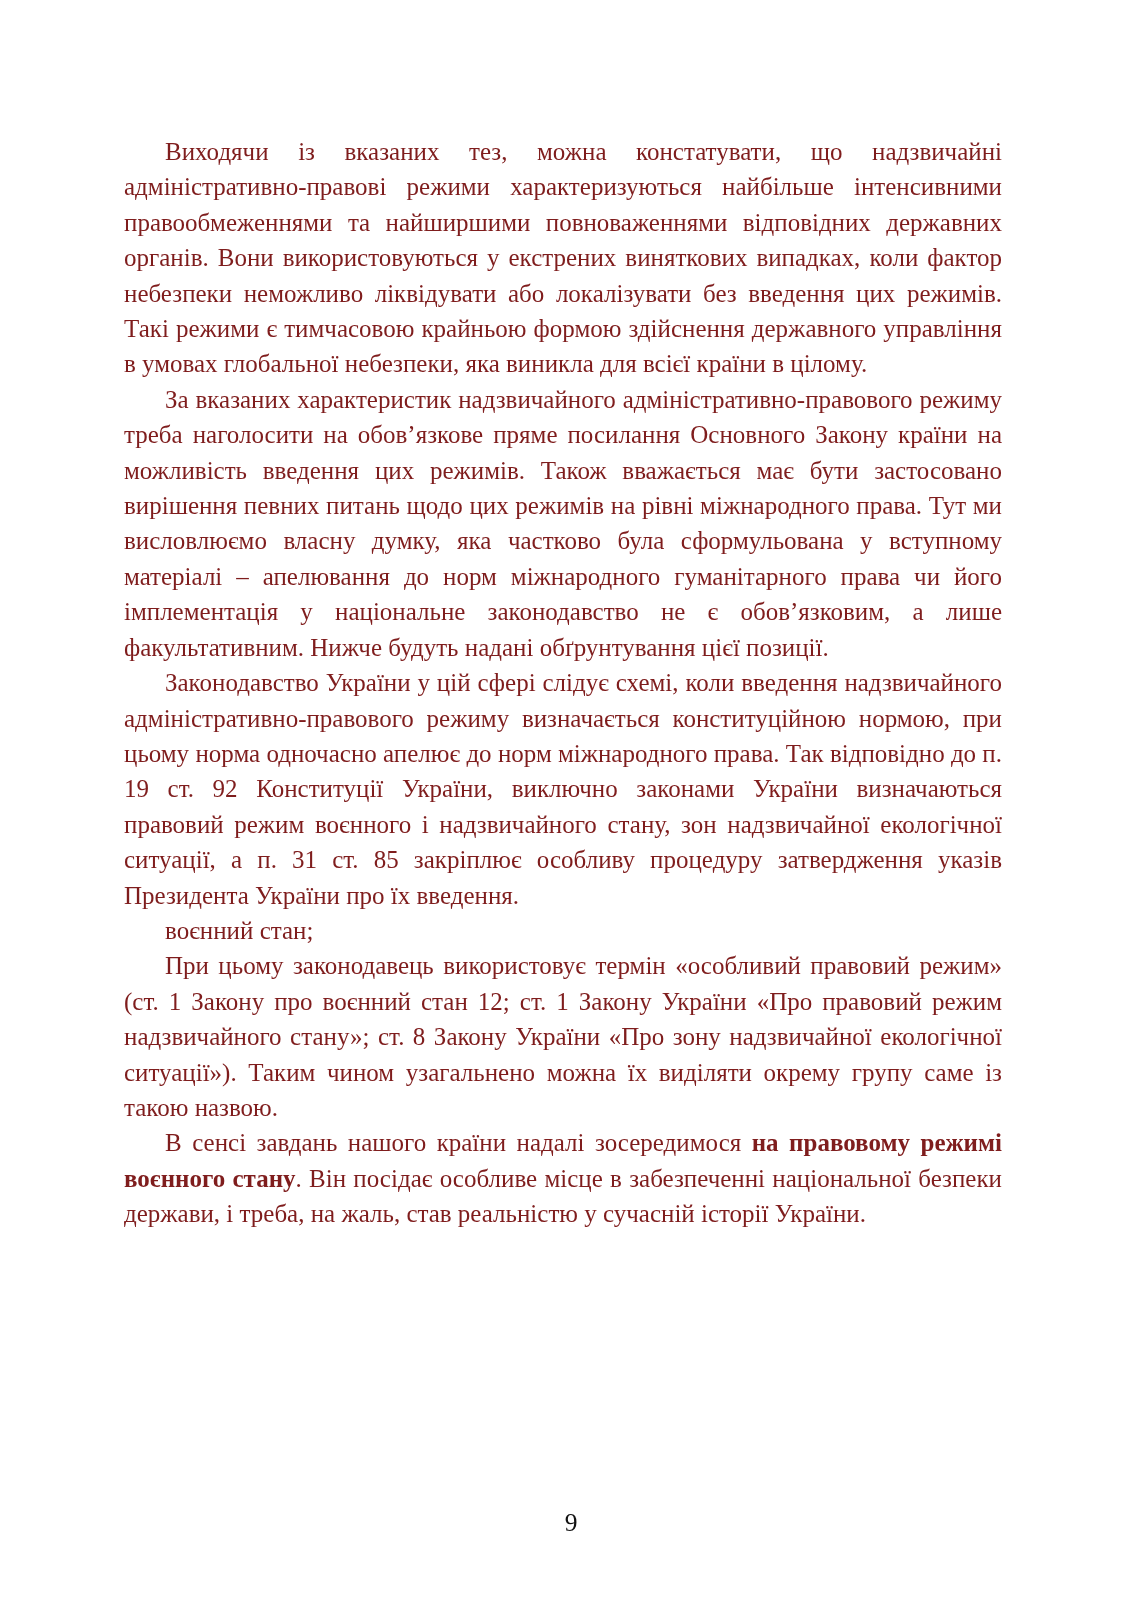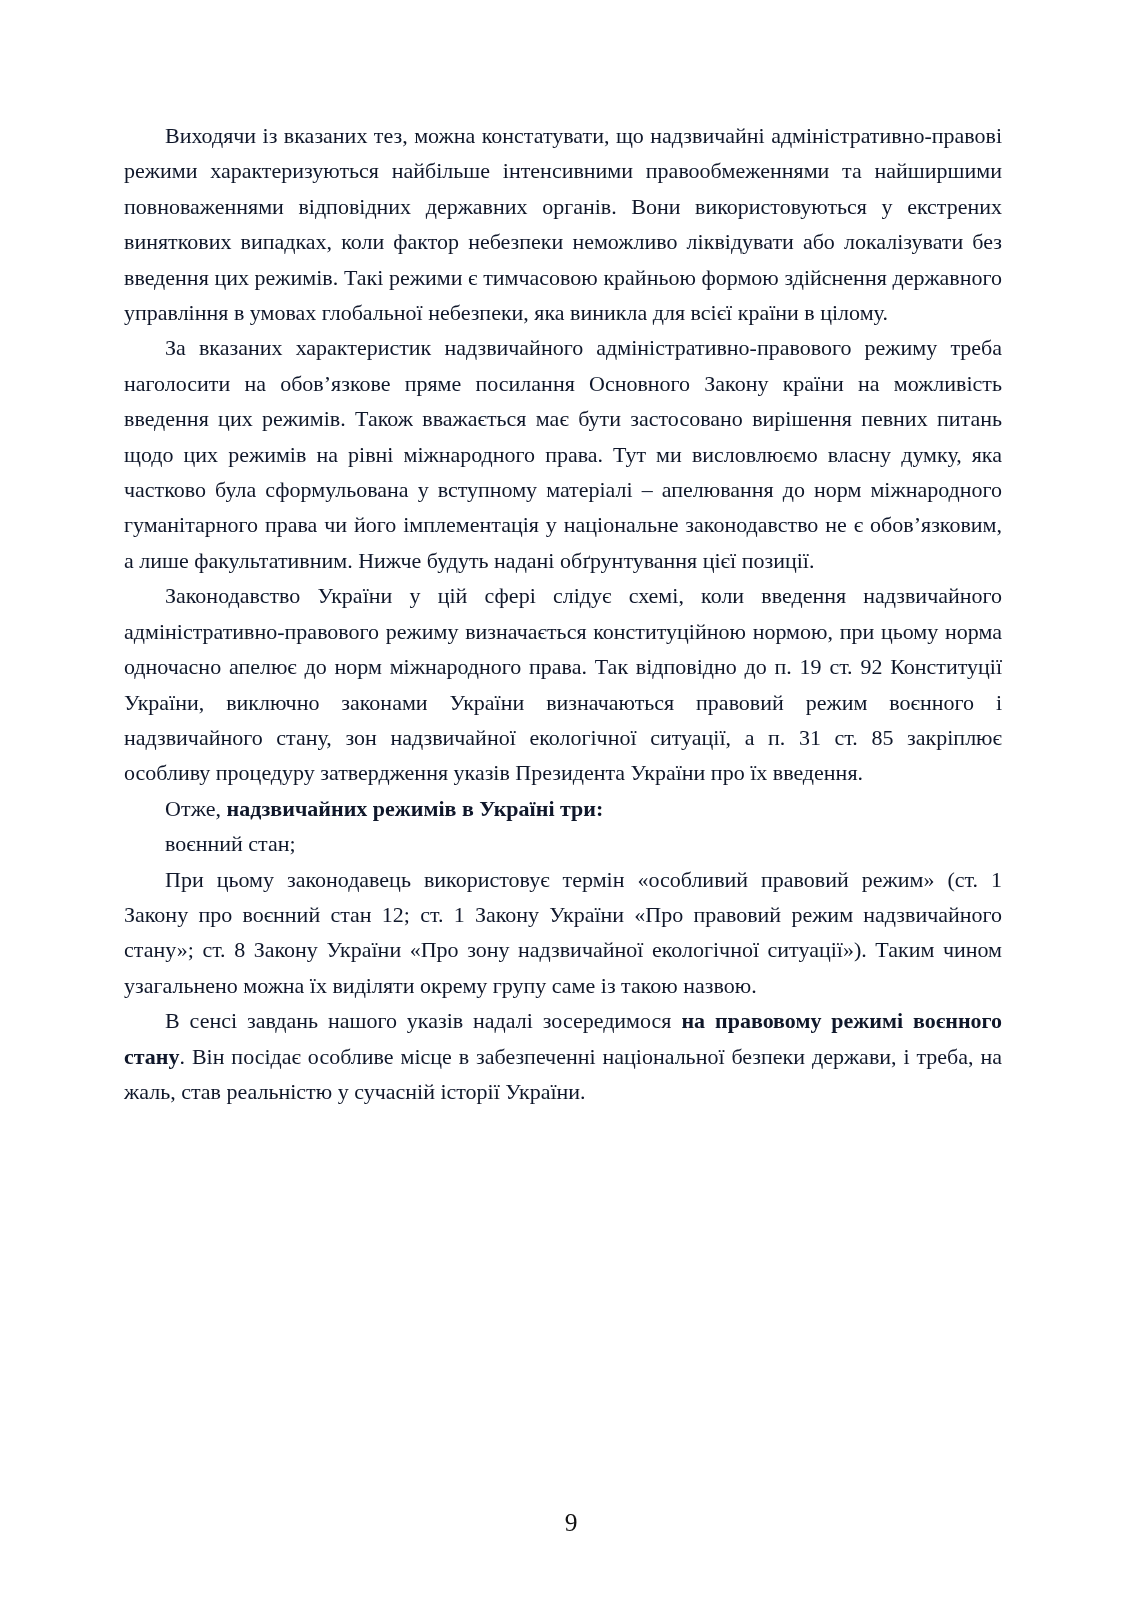--- a/index.html
+++ b/index.html
@@ -19,27 +19,27 @@
     position: absolute;
     left: 0;
     top: 0;
     width: 1142px;
     height: 1615px;
     background: #ffffff;
   }
   .text-block {
     position: absolute;
     left: 124px;
-    top: 118px;
+    top: 134px;
     width: 878px;
-    font-size: 22px;
+    font-size: 25px;
     line-height: 35.4px;
     text-align: justify;
     text-justify: inter-word;
-    color: #0f172a;
+    color: #7f1d1d;
     -webkit-font-smoothing: none;
   }
   .para {
     margin: 0;
     padding: 0;
     text-indent: 41px;
     text-align: justify;
     text-align-last: left;
   }
   .para.list-item {
@@ -62,21 +62,20 @@
 </style>
 </head>
 <body>
 
 <div class="page">
 
   <div class="text-block" id="body-container">
       <p class="para"><span>Виходячи із вказаних тез, можна констатувати, що надзвичайні адміністративно-правові режими характеризуються найбільше інтенсивними правообмеженнями та найширшими повноваженнями відповідних державних органів. Вони використовуються у екстрених виняткових випадках, коли фактор небезпеки неможливо ліквідувати або локалізувати без введення цих режимів. Такі режими є тимчасовою крайньою формою здійснення державного управління в умовах глобальної небезпеки, яка виникла для всієї країни в цілому.</span></p>
       <p class="para"><span>За вказаних характеристик надзвичайного адміністративно-правового режиму треба наголосити на обов’язкове пряме посилання Основного Закону країни  на можливість введення цих режимів. Також вважається має бути застосовано вирішення певних питань щодо цих режимів на рівні міжнародного права. Тут ми висловлюємо власну думку, яка частково була сформульована у вступному матеріалі – апелювання до норм міжнародного гуманітарного права чи його імплементація у національне законодавство не є обов’язковим, а лише факультативним. Нижче будуть надані обґрунтування цієї позиції.</span></p>
       <p class="para"><span>Законодавство України у цій сфері слідує схемі, коли введення надзвичайного адміністративно-правового режиму визначається конституційною нормою, при цьому норма одночасно апелює до норм міжнародного права. Так відповідно до п. 19 ст. 92 Конституції України, виключно законами України визначаються правовий режим воєнного і надзвичайного стану, зон надзвичайної екологічної ситуації, а п. 31 ст. 85 закріплює особливу процедуру затвердження указів Президента України про їх введення.</span></p>
-      <p class="para"><span>Отже, </span><span class="bold">надзвичайних режимів в Україні три:</span></p>
       <p class="para list-item"><span>воєнний стан;</span></p>
       <p class="para"><span>При цьому законодавець використовує термін «особливий правовий режим» (ст. 1 Закону про воєнний стан 12; ст. 1 Закону України «Про правовий режим надзвичайного стану»; ст. 8 Закону України «Про зону надзвичайної екологічної ситуації»). Таким чином узагальнено можна їх виділяти окрему групу саме із такою назвою.</span></p>
-      <p class="para"><span>В сенсі завдань нашого указів надалі зосередимося </span><span class="bold">на правовому режимі воєнного стану</span><span>. Він посідає особливе місце в забезпеченні національної безпеки держави, і треба, на жаль, став реальністю у сучасній історії України.</span></p>
+      <p class="para"><span>В сенсі завдань нашого країни надалі зосередимося </span><span class="bold">на правовому режимі воєнного стану</span><span>. Він посідає особливе місце в забезпеченні національної безпеки держави, і треба, на жаль, став реальністю у сучасній історії України.</span></p>
     </div>
 
   <div class="page-number">9</div>
 
 </div>
 
 </body></html>

